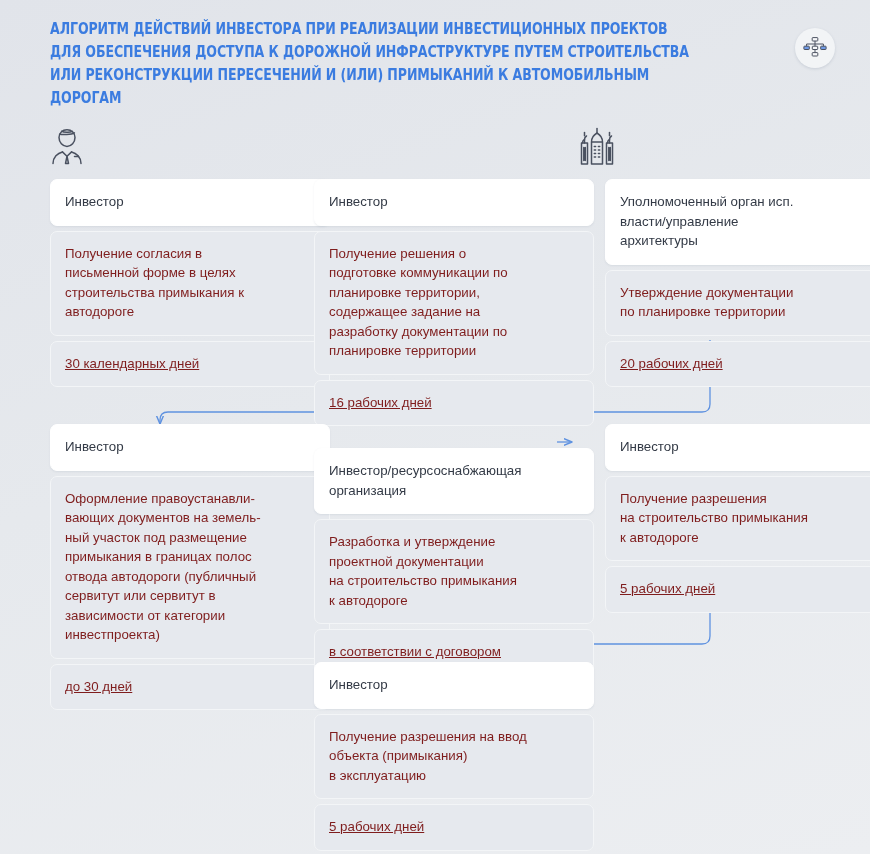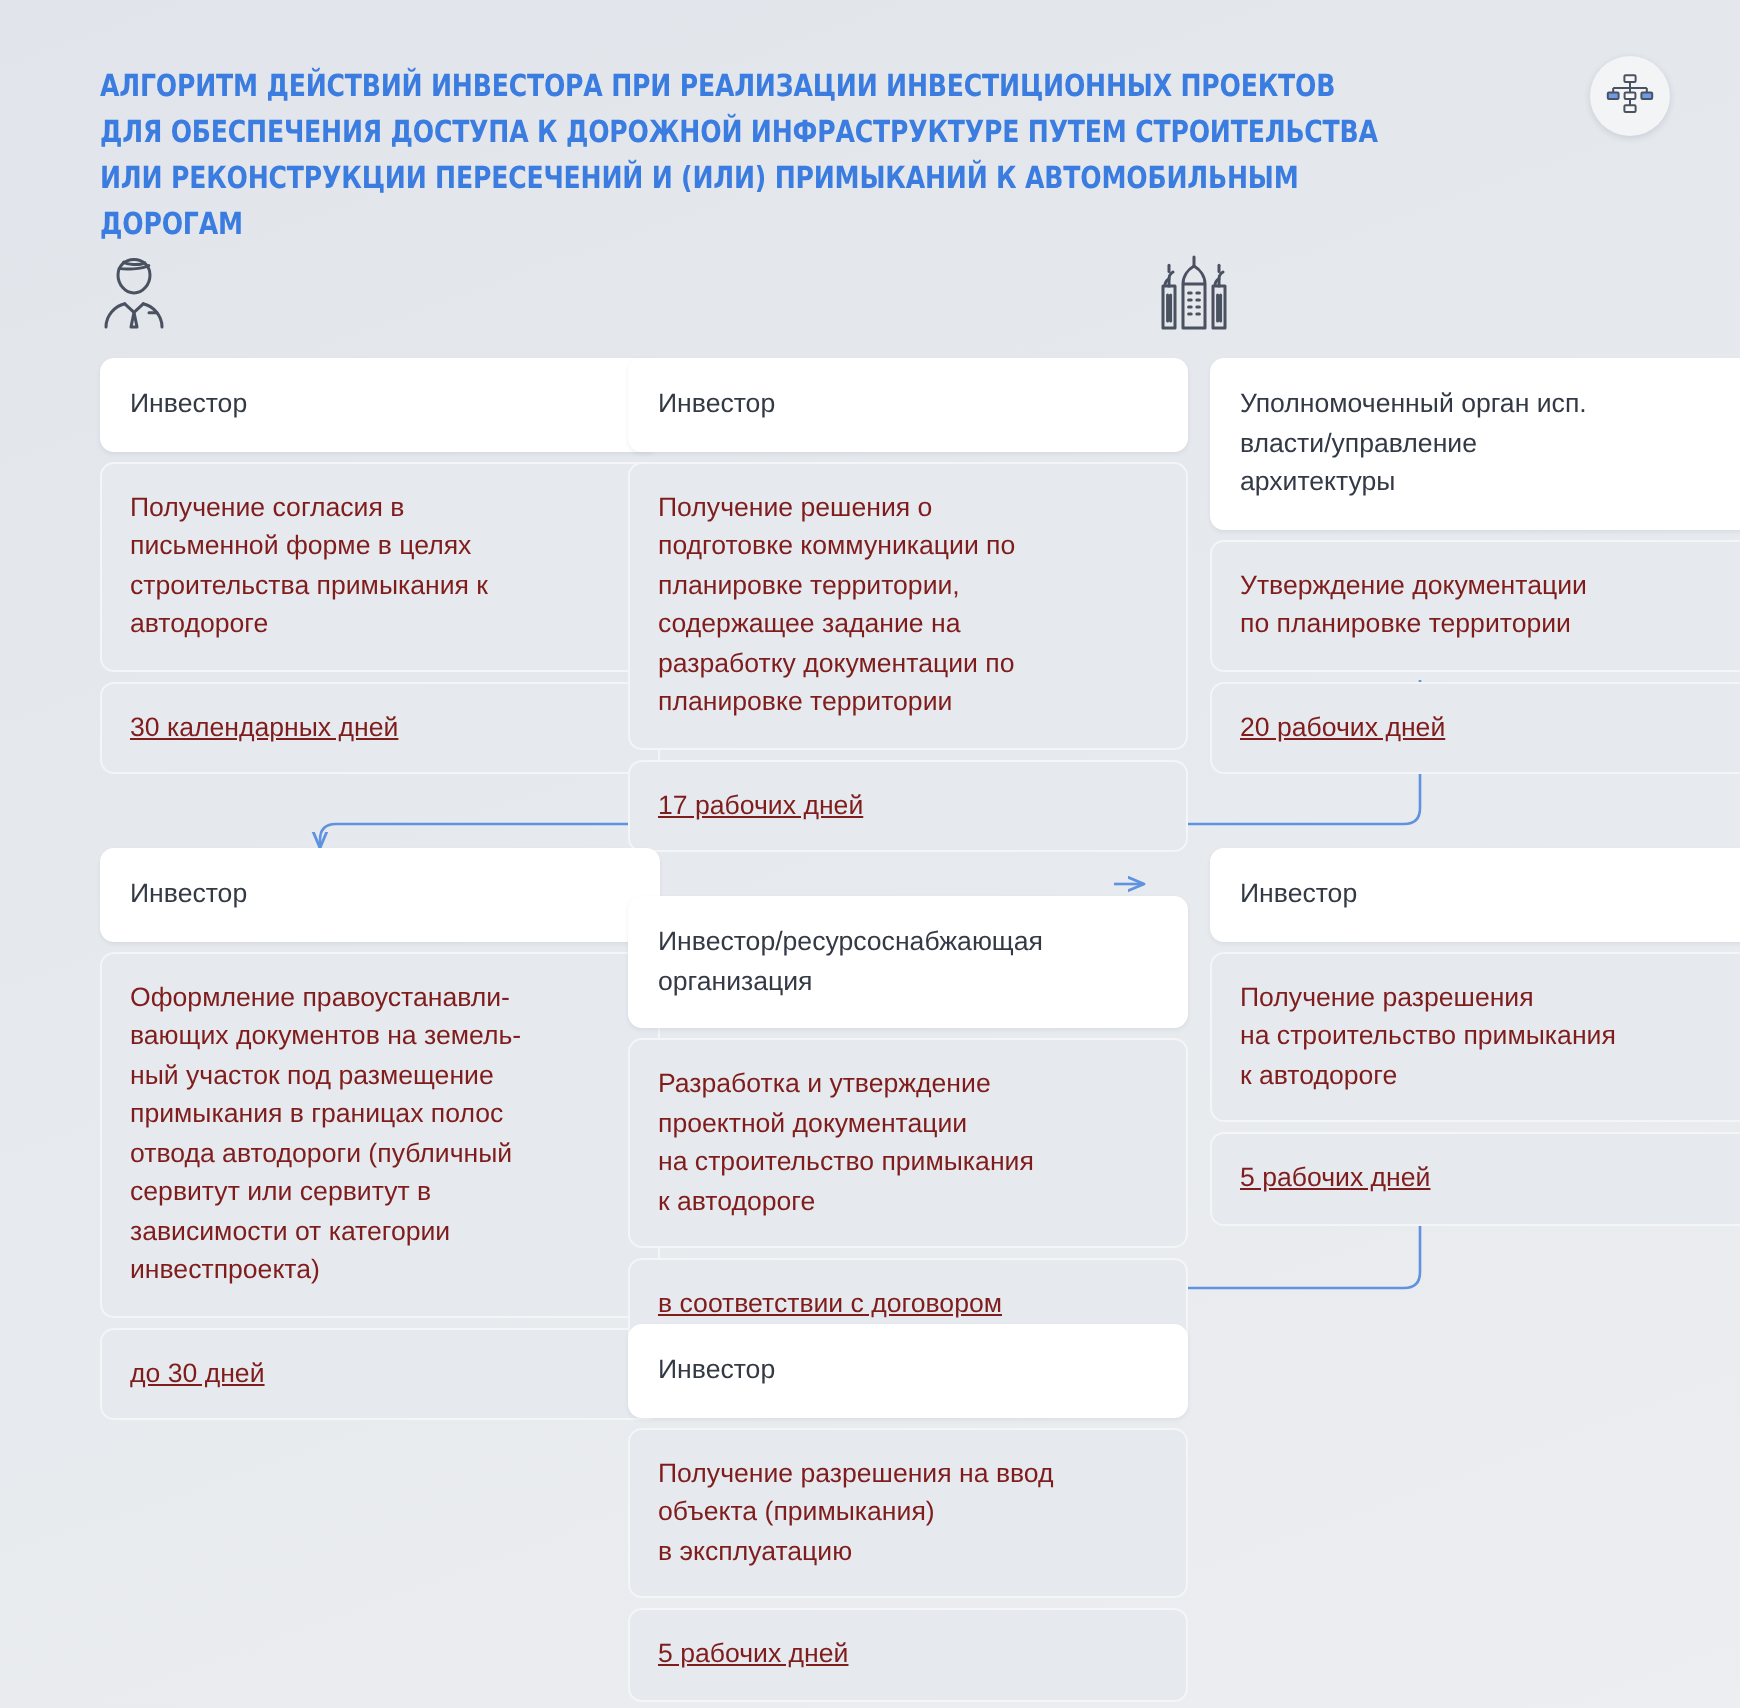--- a/index.html
+++ b/index.html
@@ -13,21 +13,21 @@
     background: linear-gradient(160deg, #e1e4ea 0%, #e6e9ed 45%, #eceef1 100%);
     overflow: hidden;
     position: relative;
     color: #3b4252;
   }
 
   
   #header {
     position: absolute;
     left: 50px;
-    top: 32px;
+    top: 18px;
     width: 720px;
   }
   #title {
     font-family: "DejaVu Sans Condensed", "Liberation Sans Narrow", "Liberation Sans", sans-serif;
     font-weight: bold;
     font-size: 15.2px;
     line-height: 23px;
     letter-spacing: -0.1px;
     color: #3b7ce0;
     text-transform: uppercase;
@@ -187,21 +187,21 @@
 </div>
 
 <div class="column col-2" style="top:179px;">
   <div class="card card-head">Инвестор</div>
   <div class="card card-body">Получение решения о
 подготовке коммуникации по
 планировке территории,
 содержащее задание на
 разработку документации по
 планировке территории</div>
-  <div class="card card-term">17 рабочих дней</div>
+  <div class="card card-term">16 рабочих дней</div>
 </div>
 
 <div class="column col-3" style="top:179px;">
   <div class="card card-head">Уполномоченный орган исп.
 власти/управление
 архитектуры</div>
   <div class="card card-body">Утверждение документации
 по планировке территории</div>
   <div class="card card-term">20 рабочих дней</div>
 </div>

